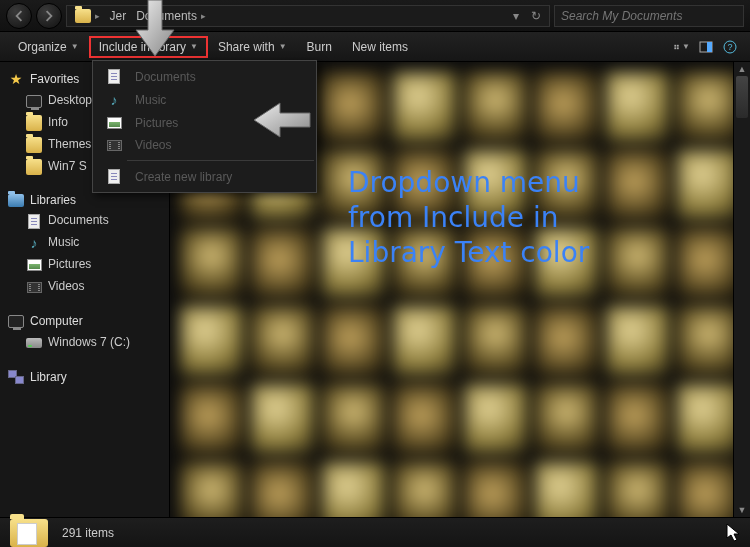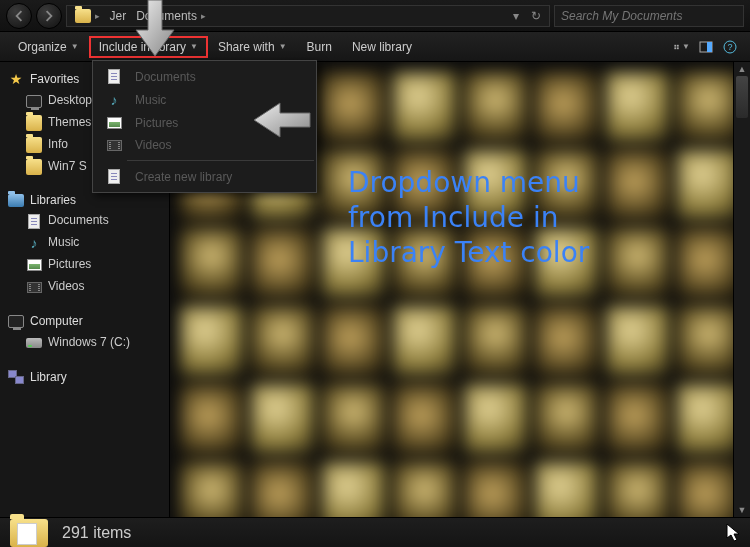--- a/index.html
+++ b/index.html
@@ -70,21 +70,21 @@
 .dropdown .menu-item { display:flex; align-items:center; gap:10px; padding: 4px 10px; color:#595959; font-size:12px; cursor:pointer; }
 .dropdown .iconcol { width:22px; display:flex; align-items:center; justify-content:center; }
 .dropdown .sep { height:1px; background:#3a3a3a; margin: 4px 2px 4px 34px; }
 
 
 .arrow-down { position:absolute; top:-2px; left:130px; z-index:20; }
 .arrow-left { position:absolute; top:98px; left:248px; z-index:20; }
 .anno-text { position:absolute; top:165px; left:348px; color:#3b82f6; font-size:28px; font-family: "DejaVu Sans", Verdana, sans-serif; line-height:1.25; z-index:5; white-space:pre; }
 
 
-.status { position:absolute; bottom:0; left:0; right:0; height:30px; background: linear-gradient(#1e1e1e,#141414); border-top:1px solid #000; display:flex; align-items:center; padding: 0 10px; gap: 14px; color:#ccc; font-size:16px; }
+.status { position:absolute; bottom:0; left:0; right:0; height:30px; background: linear-gradient(#1e1e1e,#141414); border-top:1px solid #000; display:flex; align-items:center; padding: 0 10px; gap: 14px; color:#ccc; font-size:12px; }
 .status .big-folder { width:38px; height:28px; background: linear-gradient(#f7e08a,#d9b24a); border-radius:3px; position:relative; }
 .status .big-folder::before { content:""; position:absolute; top:-5px; left:0; width:14px; height:5px; background:#f7e08a; border-radius:2px 2px 0 0; }
 .status .big-folder::after { content:""; position:absolute; left:7px; top:4px; width:18px; height:20px; background:#fff; border:1px solid #ccc; }
 
 .cursor { position:absolute; bottom:4px; right:8px; z-index:30; }
 </style>
 </head>
 <body>
 
 <div class="addr-row">
@@ -131,21 +131,21 @@
       <span class="tool-caret">▼</span>
     </div>
   <div class="tool-btn">
       <span>Share with</span>
       <span class="tool-caret">▼</span>
     </div>
   <div class="tool-btn">
       <span>Burn</span>
     </div>
   <div class="tool-btn">
-      <span>New library</span>
+      <span>New items</span>
     </div>
   <div class="tool-spacer"></div>
   <div class="tool-icon">
       <svg viewBox="0 0 14 14">
         <rect x="1" y="1" width="5" height="5" fill="#aaa"></rect>
         <rect x="8" y="1" width="5" height="5" fill="#aaa"></rect>
         <rect x="1" y="8" width="5" height="5" fill="#aaa"></rect>
         <rect x="8" y="8" width="5" height="5" fill="#aaa"></rect>
       </svg>
       <span class="tool-caret" style="margin-left:3px">▼</span>
@@ -172,25 +172,25 @@
           <span>Favorites</span>
         </div>
       <div class="nav-item">
           <span class="ico">
             <span class="comp-ico"></span>
           </span>
           <span>Desktop</span>
         </div>
       <div class="nav-item">
           <span class="ico folder-ico"></span>
+          <span>Info</span>
+        </div>
+      <div class="nav-item">
+          <span class="ico folder-ico"></span>
           <span>Themes</span>
-        </div>
-      <div class="nav-item">
-          <span class="ico folder-ico"></span>
-          <span>Info</span>
         </div>
       <div class="nav-item">
           <span class="ico folder-ico"></span>
           <span>Win7 S</span>
         </div>
     </div>
     <div class="nav-group">
       <div class="nav-head">
           <span class="ico blue-folder"></span>
           <span>Libraries</span>

